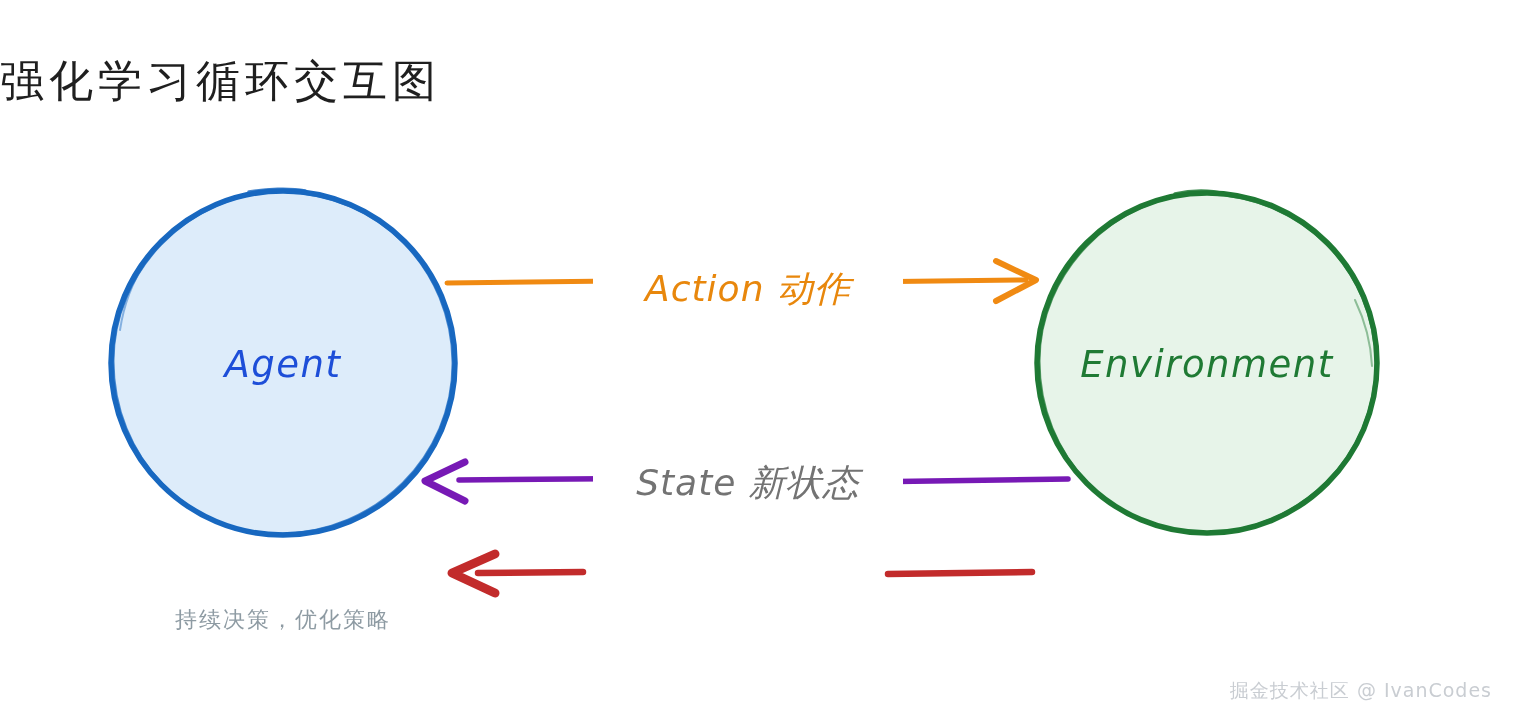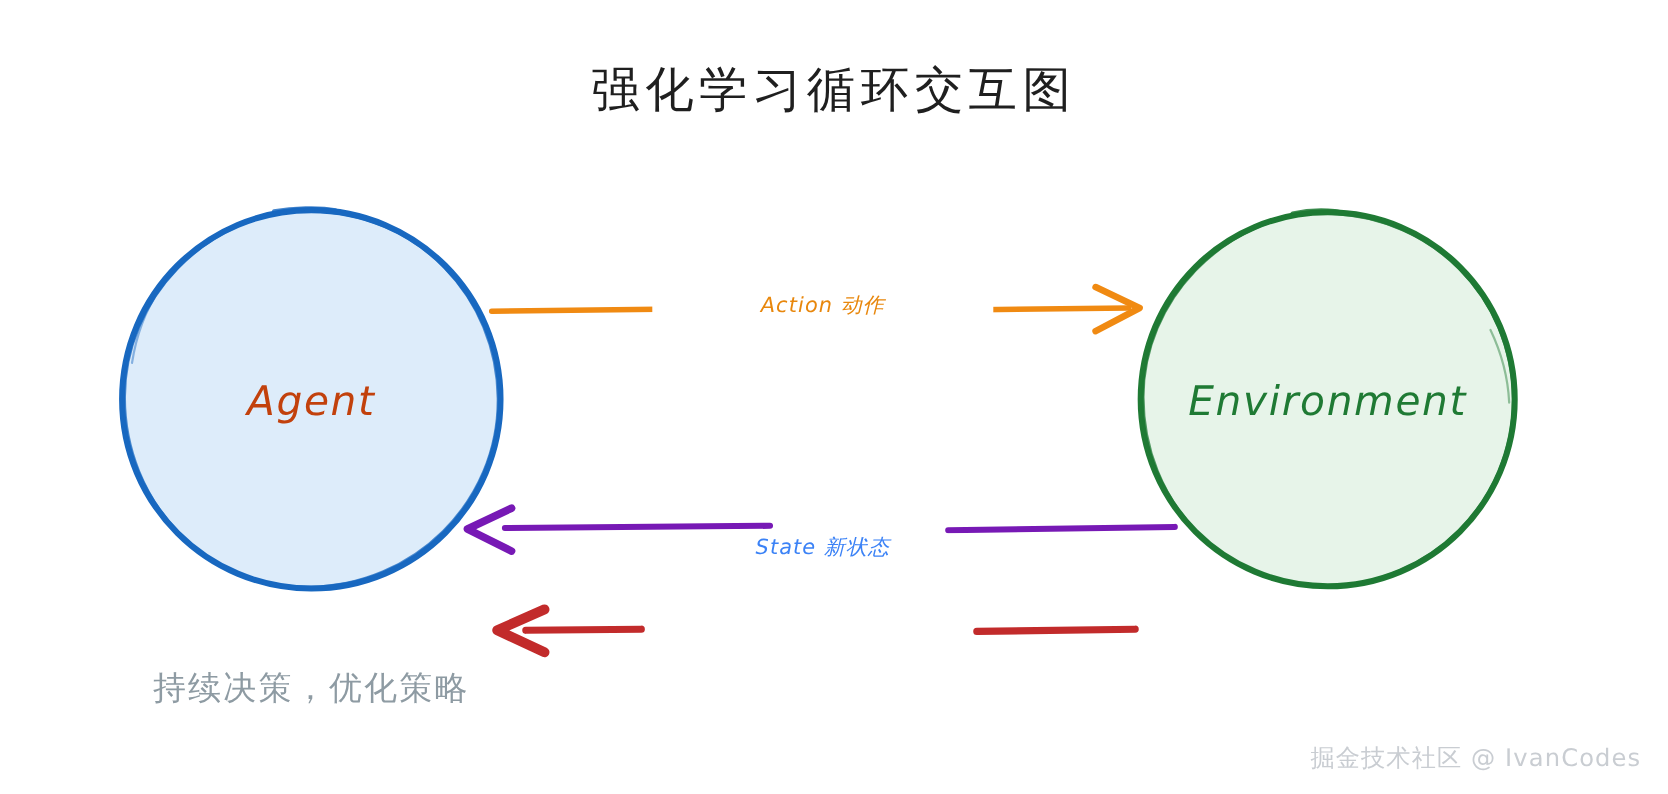--- a/index.html
+++ b/index.html
@@ -22,102 +22,102 @@
     left: 0;
     top: 0;
     width: 1516px;
     height: 722px;
   }
   .title-text {
     position: absolute;
     left: 0;
     top: 52px;
     width: 1516px;
-    text-align: center;
+    text-align: left;
     font-family: "DejaVu Sans", sans-serif;
     font-size: 44px;
     letter-spacing: 5px;
     color: #1f1f1f;
     font-weight: 400;
   }
   .node-label {
     position: absolute;
     text-align: center;
     font-family: "DejaVu Sans", sans-serif;
     font-size: 37px;
     font-style: italic;
     letter-spacing: 1.5px;
     white-space: nowrap;
   }
   .node-label.agent {
     left: 113px;
     top: 343px;
     width: 340px;
-    color: #c2410c;
+    color: #1d4ed8;
   }
   .node-label.environment {
     left: 1037px;
     top: 343px;
     width: 340px;
     color: #1f7a34;
   }
   .edge-label {
     position: absolute;
     text-align: center;
     font-family: "DejaVu Sans", sans-serif;
-    font-size: 19px;
+    font-size: 36px;
     font-style: italic;
     letter-spacing: 1px;
     white-space: nowrap;
     background: #ffffff;
     padding: 0 10px;
   }
   .edge-label.action {
     left: 593px;
     top: 265px;
     width: 290px;
     color: #e8870c;
   }
   .edge-label.state {
     left: 593px;
-    top: 485px;
+    top: 459px;
     width: 290px;
-    color: #3b82f6;
+    color: #737373;
   }
   .edge-label.reward {
     left: 572px;
     top: 555px;
     width: 330px;
     color: #c22b2b;
   }
   .caption {
     position: absolute;
     text-align: center;
     font-family: "DejaVu Sans", sans-serif;
-    font-size: 30px;
+    font-size: 22px;
     letter-spacing: 2px;
     color: #8e9ba3;
     white-space: nowrap;
   }
   .caption.left {
     left: 113px;
     top: 605px;
     width: 340px;
   }
   .caption.right {
     left: 1037px;
     top: 605px;
     width: 340px;
   }
   .watermark {
     position: absolute;
     right: 24px;
     bottom: 18px;
     font-family: "DejaVu Sans", sans-serif;
-    font-size: 22px;
+    font-size: 19px;
     letter-spacing: 1px;
     color: #c9cdd2;
     text-shadow: 1px 1px 0 #ffffff;
     white-space: nowrap;
   }
 </style>
 </head>
 <body>
 
 <div id="canvas">

